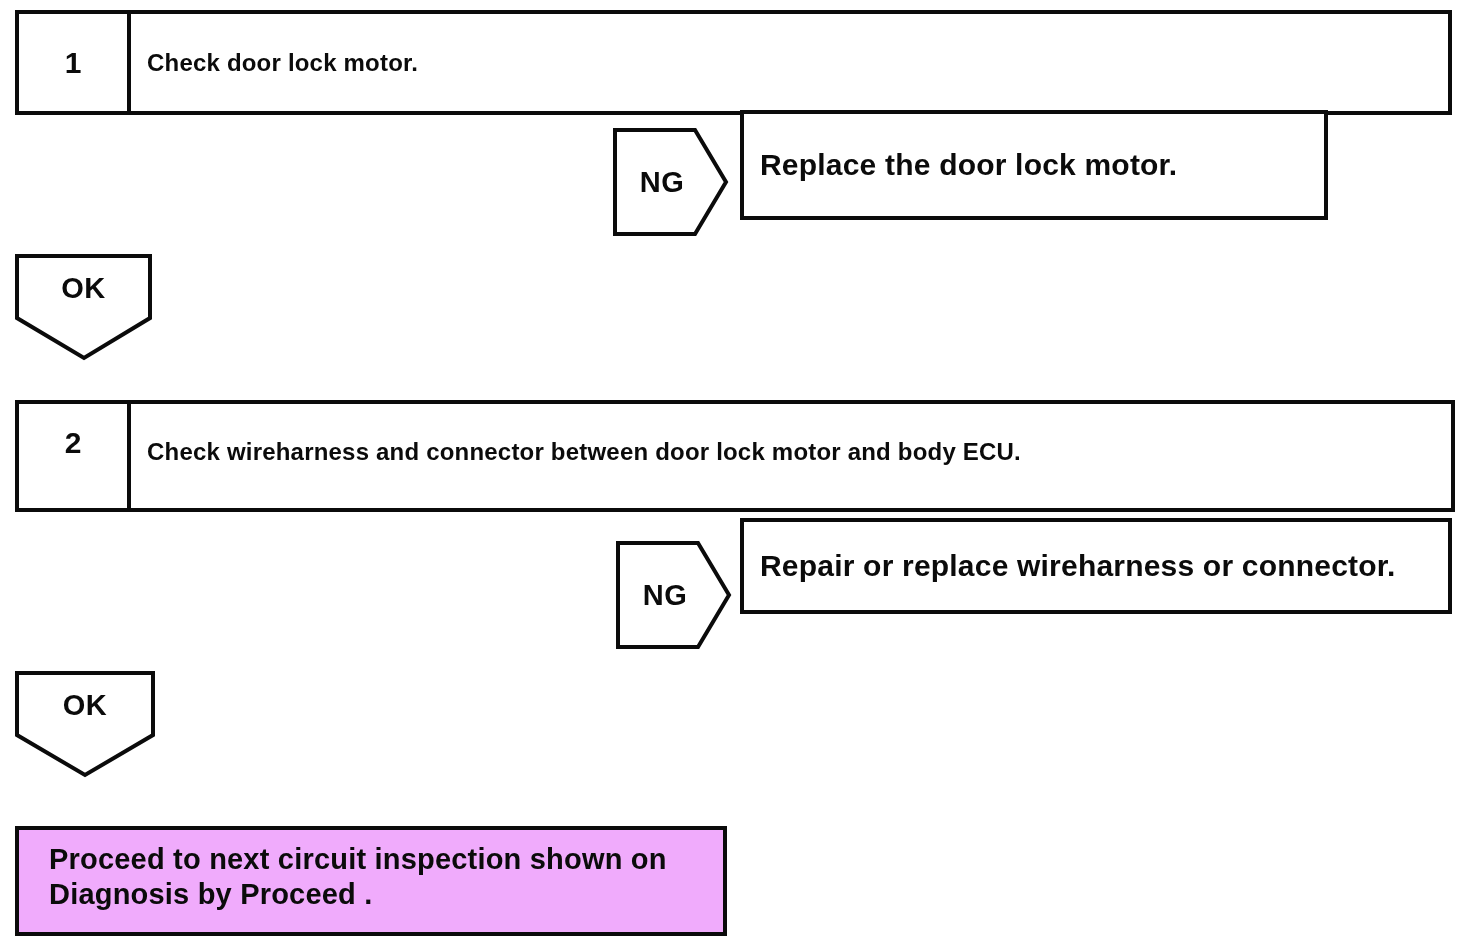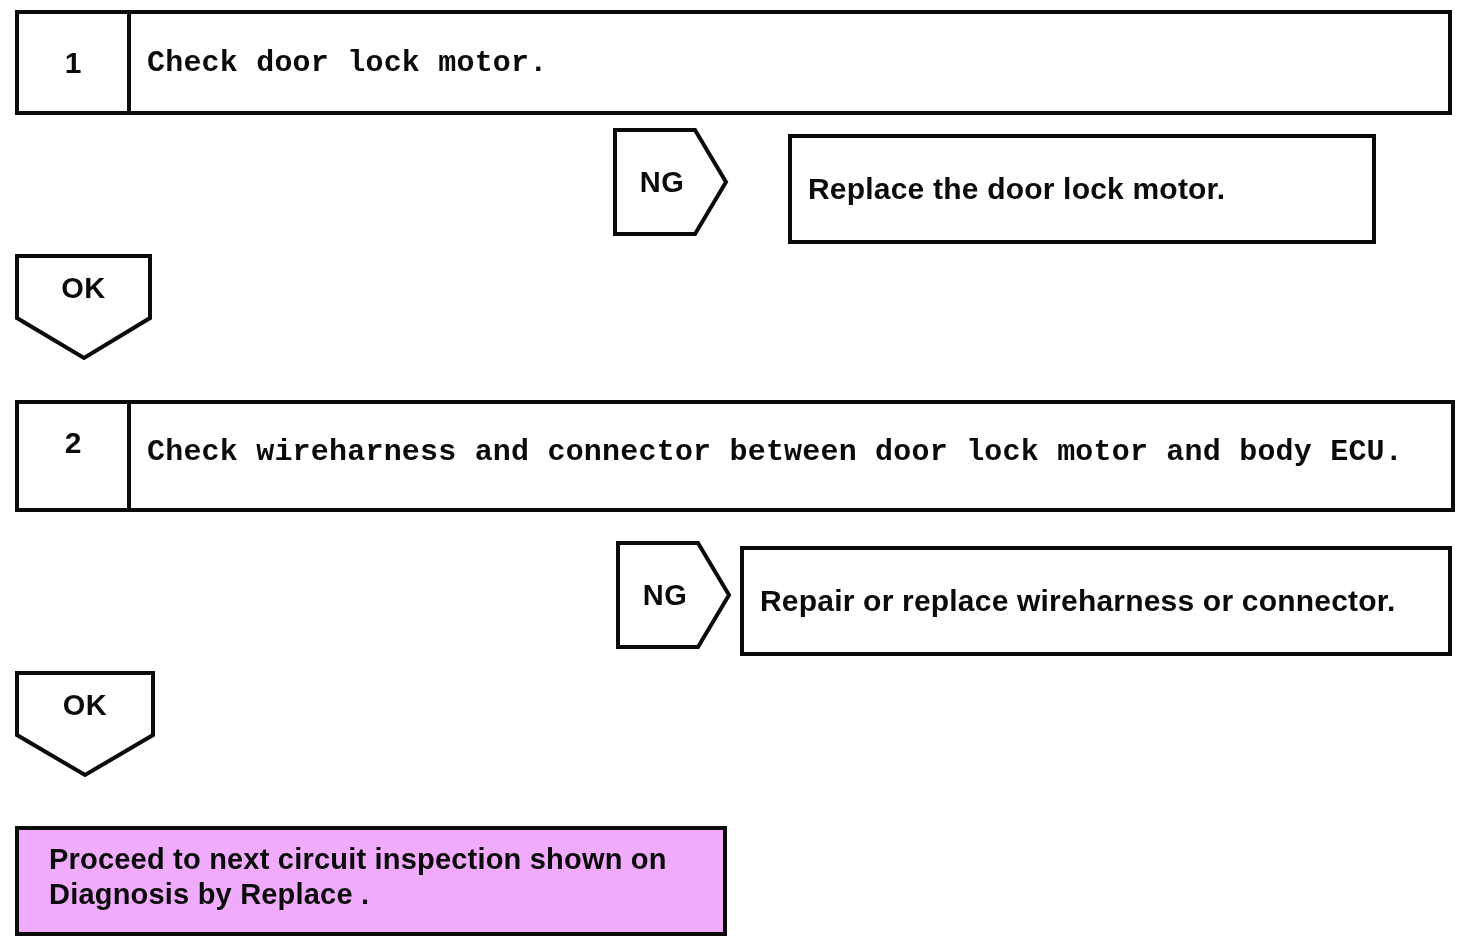--- a/index.html
+++ b/index.html
@@ -35,24 +35,23 @@
     font-size: 30px;
     flex: 0 0 auto;
     box-sizing: border-box;
   }
   .step-text {
     flex: 1;
     display: flex;
     align-items: center;
     padding-left: 16px;
     font-weight: bold;
-    font-size: 30px;
+    font-size: 24px;
     letter-spacing: 0.2px;
     box-sizing: border-box;
-    font-family: Liberation Mono, monospace;
   }
 
   
   .result-box {
     position: absolute;
     border: 4px solid #0b0b0b;
     background: #ffffff;
     display: flex;
     align-items: center;
     padding-left: 16px;
@@ -121,21 +120,21 @@
     <div class="step-text">Check door lock motor.</div>
   </div>
 
   <div class="badge ng-badge" style="left:613px; top:128px; width:116px; height:108px;">
     <svg width="116" height="108" viewBox="0 0 116 108">
       <polygon points="2,2 82,2 113,54 82,106 2,106" fill="#ffffff" stroke="#0b0b0b" stroke-width="4" stroke-linejoin="miter"></polygon>
     </svg>
     <span class="badge-label">NG</span>
   </div>
 
-  <div class="result-box" style="left:740px; top:134px; width:588px; height:110px;margin-left:48px;">
+  <div class="result-box" style="left:740px; top:110px; width:588px; height:110px;">
     <span>Replace the door lock motor.</span>
   </div>
 
   <div class="badge ok-badge" style="left:15px; top:254px; width:137px; height:107px;">
     <svg width="137" height="107" viewBox="0 0 137 107">
       <polygon points="2,2 135,2 135,64 69,104 2,64" fill="#ffffff" stroke="#0b0b0b" stroke-width="4" stroke-linejoin="miter"></polygon>
     </svg>
     <span class="badge-label">OK</span>
   </div>
 
@@ -144,29 +143,29 @@
     <div class="step-text" style="padding-bottom:8px;">Check wireharness and connector between door lock motor and body ECU.</div>
   </div>
 
   <div class="badge ng-badge" style="left:616px; top:541px; width:116px; height:108px;">
     <svg width="116" height="108" viewBox="0 0 116 108">
       <polygon points="2,2 82,2 113,54 82,106 2,106" fill="#ffffff" stroke="#0b0b0b" stroke-width="4" stroke-linejoin="miter"></polygon>
     </svg>
     <span class="badge-label">NG</span>
   </div>
 
-  <div class="result-box" style="left:740px; top:546px; width:712px; height:110px;">
+  <div class="result-box" style="left:740px; top:518px; width:712px; height:96px;">
     <span>Repair or replace wireharness or connector.</span>
   </div>
 
   <div class="badge ok-badge" style="left:15px; top:671px; width:140px; height:107px;">
     <svg width="140" height="107" viewBox="0 0 140 107">
       <polygon points="2,2 138,2 138,64 70,104 2,64" fill="#ffffff" stroke="#0b0b0b" stroke-width="4" stroke-linejoin="miter"></polygon>
     </svg>
     <span class="badge-label">OK</span>
   </div>
 
   <div class="final-box" style="left:15px; top:826px; width:712px; height:110px;">
     <div>Proceed to next circuit inspection shown on</div>
-    <div>Diagnosis by Replace .</div>
+    <div>Diagnosis by Proceed .</div>
   </div>
 
 </div>
 
 </body></html>

